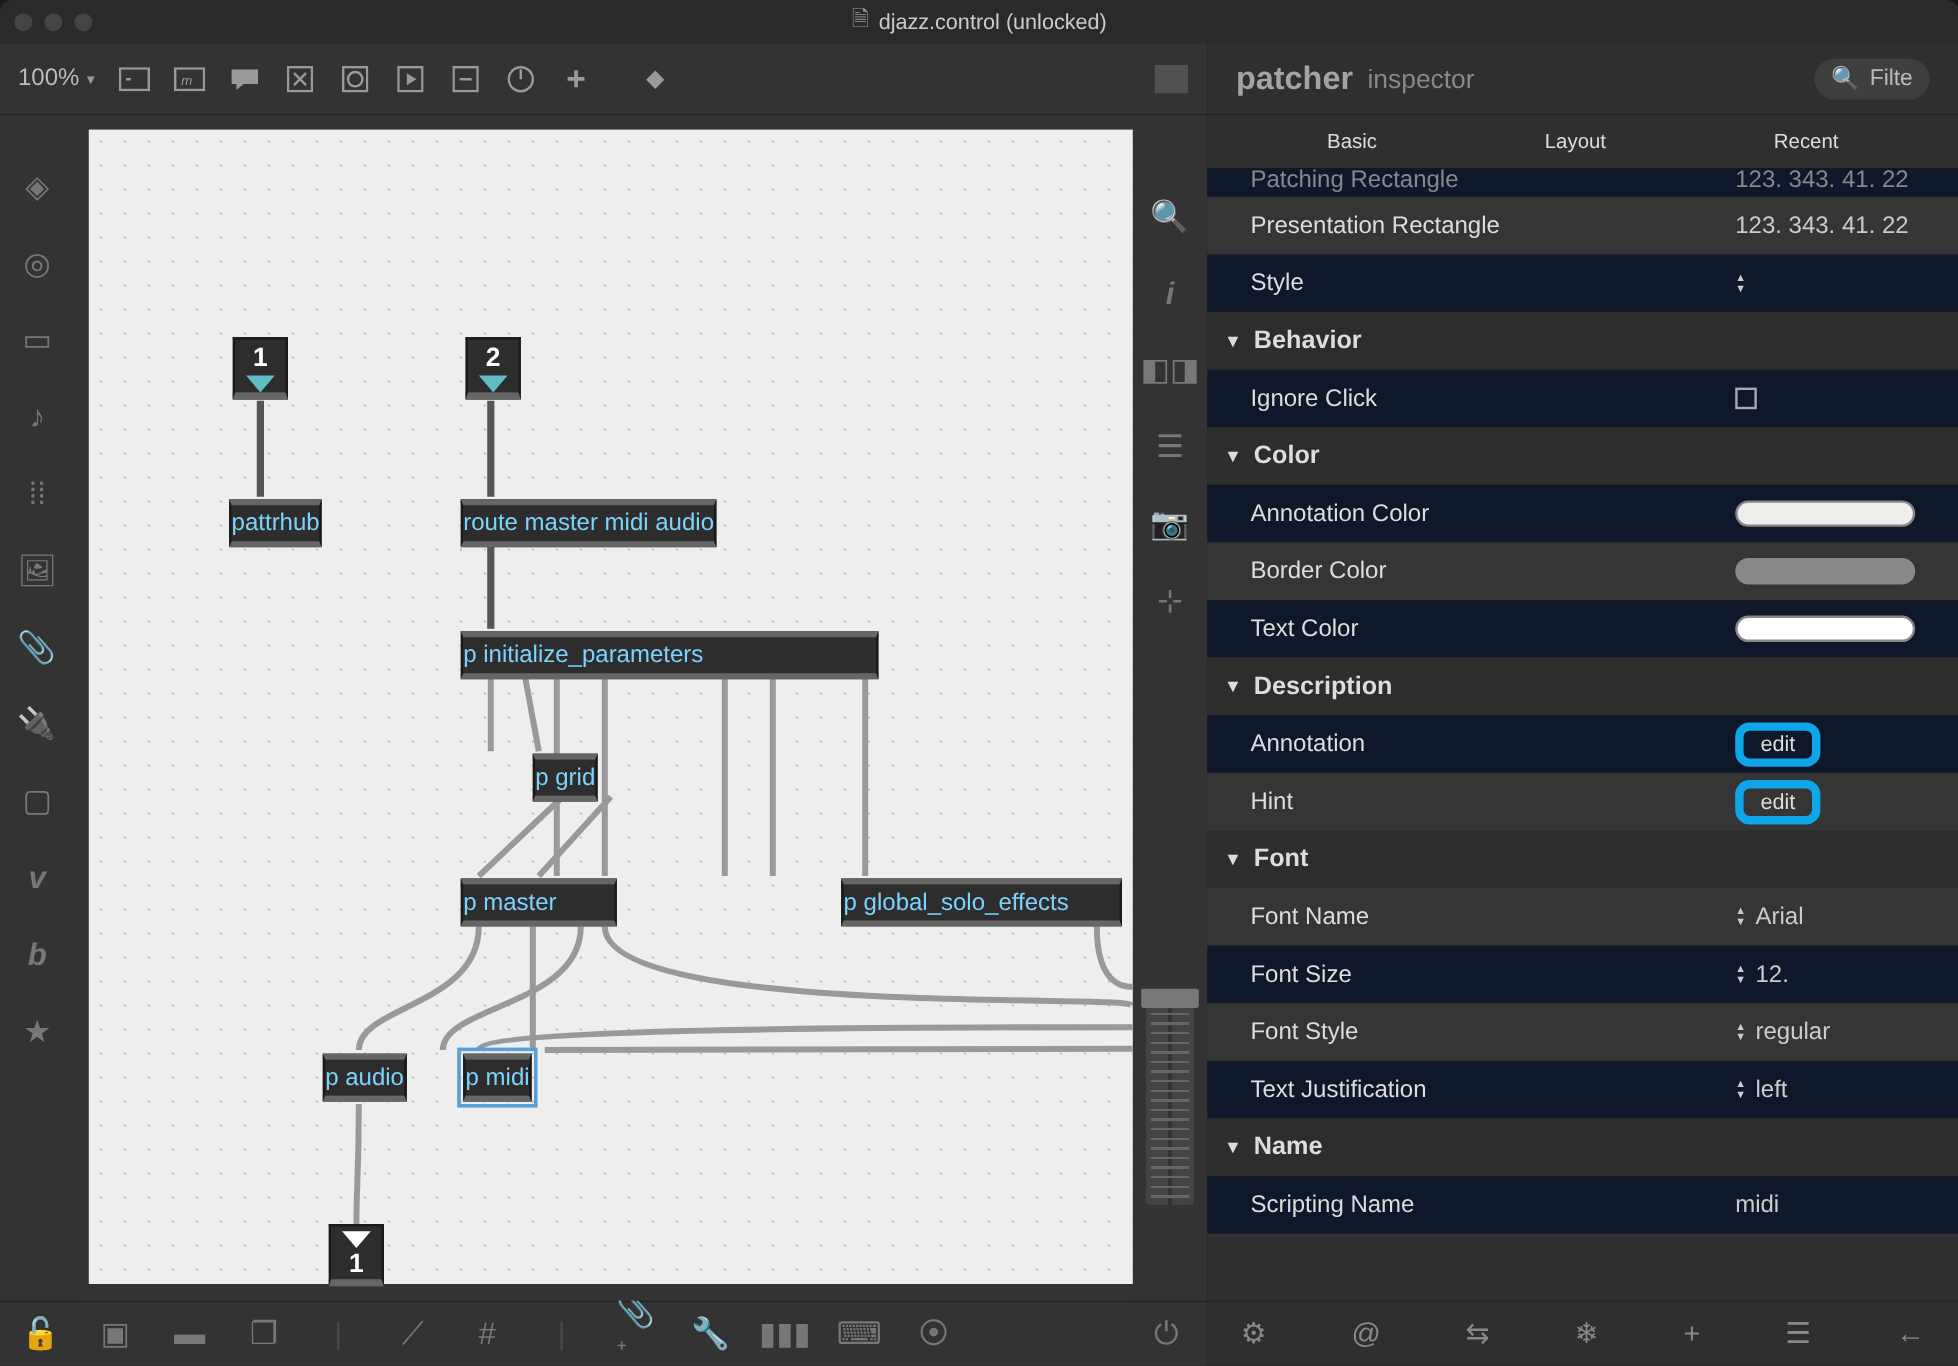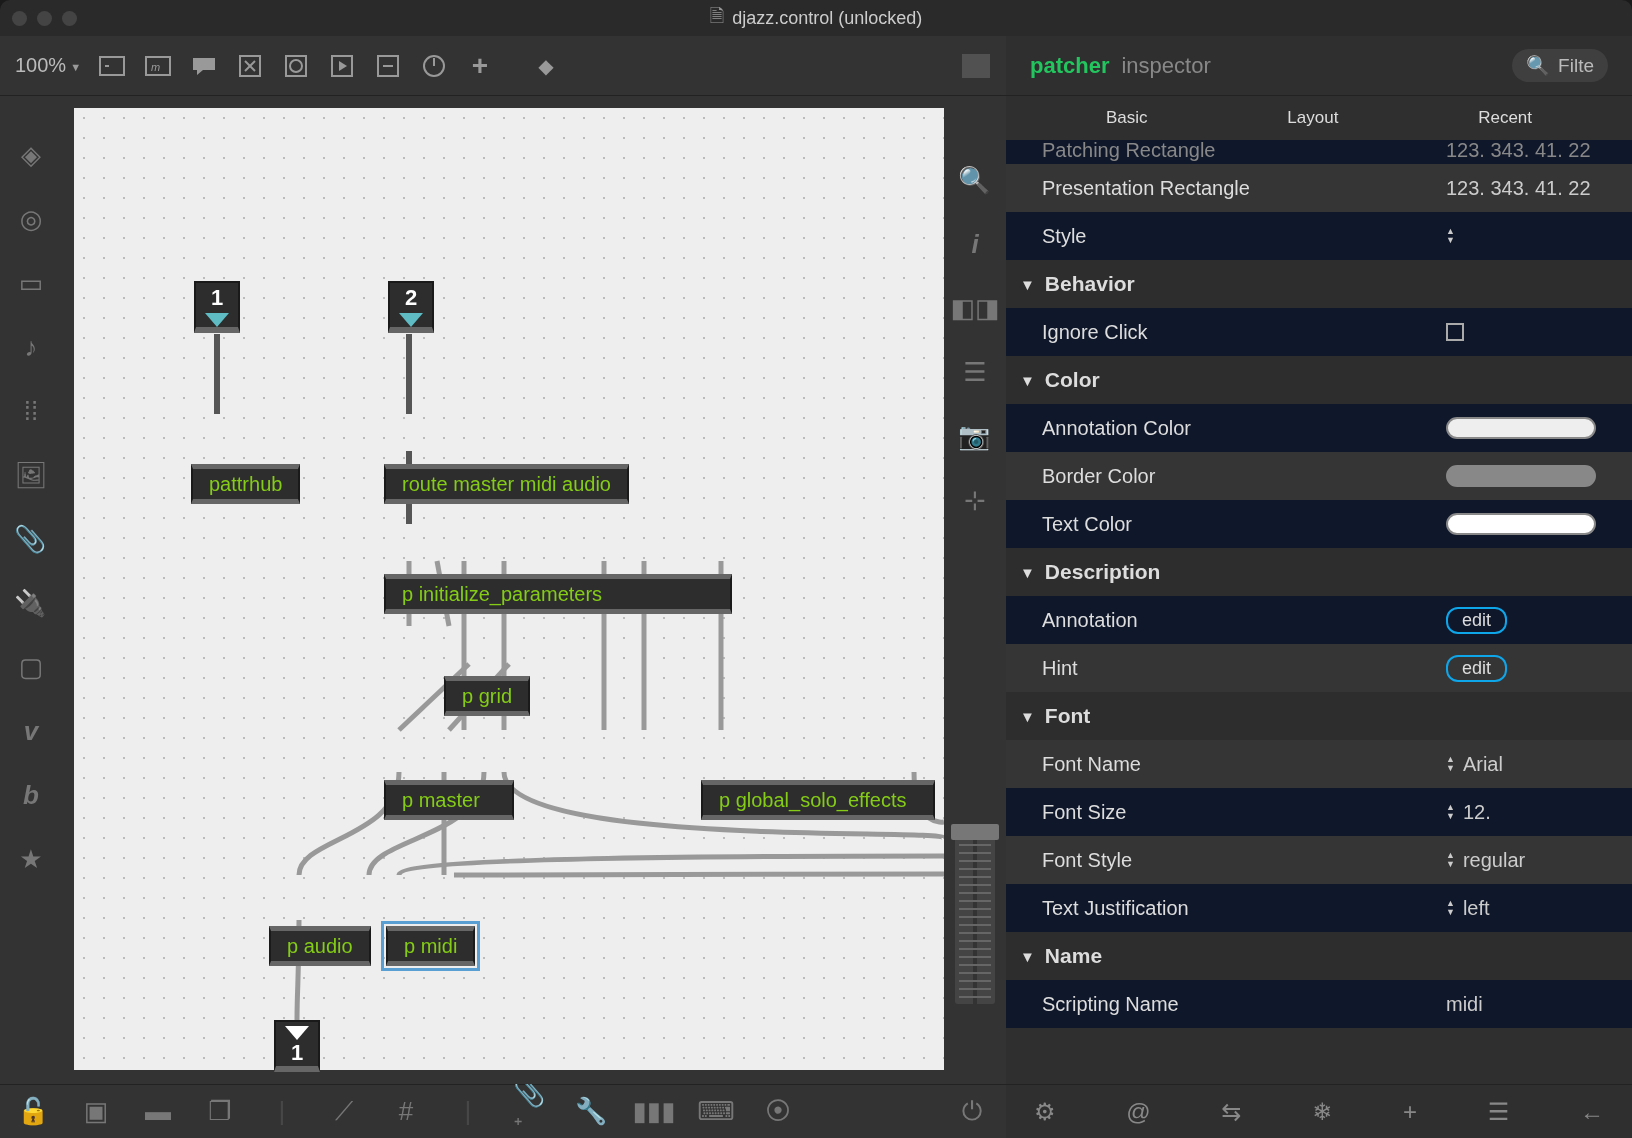--- a/index.html
+++ b/index.html
@@ -20,57 +20,57 @@
 .zoom-down { font-size: 11px; color: #999; margin-top: 3px; }
 .tool-btn { width: 30px; height: 30px; display: flex; align-items: center; justify-content: center; color: #999; font-size: 20px; cursor: pointer; }
 
 .editor-body { display: flex; flex: 1; overflow: hidden; }
 .left-rail { width: 62px; background: #333; display: flex; flex-direction: column; align-items: center; padding-top: 45px; gap: 36px; }
 .rail-icon { width: 28px; height: 28px; color: #777; display: flex; align-items: center; justify-content: center; font-size: 26px; }
 
 .canvas-wrap { flex: 1; position: relative; background: #333; padding: 12px 0 0 12px; }
 .canvas { position: relative; width: 870px; height: 962px; background: #eee; background-image: radial-gradient(circle, #bbb 1px, transparent 1px); background-size: 20px 20px; }
 
-.obj { position: absolute; background: #2d2d2d; color: #84cc16; font-size: 20px; padding: 4px 16px 3px; border: 2px solid #1a1a1a; border-bottom: 5px solid #666; border-top: 5px solid #666; white-space: nowrap; line-height: 1.15; margin-top: 48px; }
+.obj { position: absolute; background: #2d2d2d; color: #7dd3fc; font-size: 20px; padding: 4px 0 3px; border: 2px solid #1a1a1a; border-bottom: 5px solid #666; border-top: 5px solid #666; white-space: nowrap; line-height: 1.15; }
 .obj.selected { outline: 3px solid #5a9fd4; outline-offset: 2px; }
 .numbox { position: absolute; width: 46px; height: 52px; background: #2d2d2d; color: #fff; text-align: center; padding-top: 2px; border: 2px solid #1a1a1a; border-bottom: 6px solid #666; }
 .numbox .tri-down { width: 0; height: 0; border-left: 12px solid transparent; border-right: 12px solid transparent; border-top: 14px solid #5fbcc4; margin: 2px auto 0; }
 .numbox .tri-down.bottom { border-top-color: #fff; }
 .numbox .num { font-size: 22px; font-weight: bold; }
 
 svg.cables { position: absolute; top: 0; left: 0; width: 100%; height: 100%; pointer-events: none; }
 .cable { stroke: #999; stroke-width: 5; fill: none; }
 .cable-dark { stroke: #555; stroke-width: 6; fill: none; }
 
 .right-rail { width: 62px; background: #333; display: flex; flex-direction: column; align-items: center; padding-top: 70px; gap: 36px; }
 .meter { width: 40px; height: 180px; background: linear-gradient(to right, #444 0%, #444 46%, #333 46%, #333 54%, #444 54%, #444 100%); background-size: 100% 100%; border-radius: 3px; margin-top: auto; margin-bottom: 80px; position: relative; }
 .meter-lines { position: absolute; inset: 4px; background: repeating-linear-gradient(to bottom, #666 0, #666 2px, transparent 2px, transparent 8px); }
 .meter-handle { position: absolute; width: 48px; height: 16px; background: #777; left: -4px; top: 0; border-radius: 2px; }
 
 .bottom-bar { height: 54px; background: #333; border-top: 1px solid #222; display: flex; align-items: center; padding: 0 20px; gap: 34px; }
 
 .inspector-head { height: 60px; display: flex; align-items: center; padding: 0 24px; gap: 12px; border-bottom: 1px solid #222; }
-.insp-title { font-size: 22px; color: #22c55e; font-weight: 600; }
+.insp-title { font-size: 27px; color: #a3a3a3; font-weight: 600; }
 .insp-sub { font-size: 22px; color: #888; font-weight: 400; }
 .filter-pill { margin-left: auto; background: #3f3f3f; border-radius: 18px; padding: 5px 14px; display: flex; align-items: center; gap: 8px; color: #bbb; font-size: 19px; }
 
 .tabs { height: 44px; display: flex; align-items: center; justify-content: space-around; background: #2f2f2f; padding: 0 30px; }
 .tab { color: #ddd; font-size: 17px; cursor: pointer; }
 
 .props { flex: 1; overflow-y: hidden; }
 .prop-row { display: flex; align-items: center; height: 48px; padding: 0 16px 0 36px; border-bottom: 0; background: #0f172a; color: #ddd; font-size: 20px; }
 .prop-row:nth-child(even) { background: #353535; }
 .prop-row.section { background: #2d2d2d; padding-left: 14px; font-weight: 600; font-size: 21px; height: 48px; }
 .prop-row.section .chev { font-size: 15px; margin-right: 10px; color: #ddd; }
 .prop-label { flex: 1; }
 .prop-val { display: flex; align-items: center; gap: 8px; min-width: 170px; color: #ccc; }
 .updown { display: inline-flex; flex-direction: column; font-size: 9px; line-height: 9px; color: #ccc; }
 .checkbox-sq { width: 18px; height: 18px; border: 2px solid #aaa; }
 .swatch { width: 150px; height: 22px; border-radius: 11px; border: 2px solid #888; }
-.edit-pill { background: transparent; border: 2px solid #0ea5e9; border-radius: 12px; padding: 1px 14px; font-size: 18px; color: #ddd; }
+.edit-pill { background: transparent; border: 7px solid #0ea5e9; border-radius: 12px; padding: 1px 14px; font-size: 18px; color: #ddd; }
 
 .inspector-bottom { height: 54px; background: #2f2f2f; border-top: 1px solid #222; display: flex; align-items: center; justify-content: space-between; padding: 0 28px; }
 .inspector-bottom .bicon { color: #888; font-size: 24px; }
 
 .cut-partial { color: #888; font-size: 20px; }
 </style>
 </head>
 <body>
 
 <div class="titlebar">

